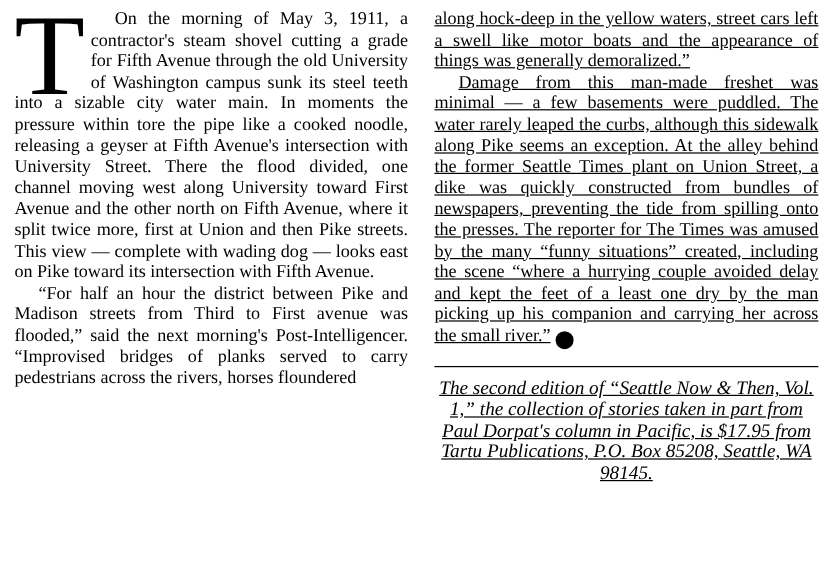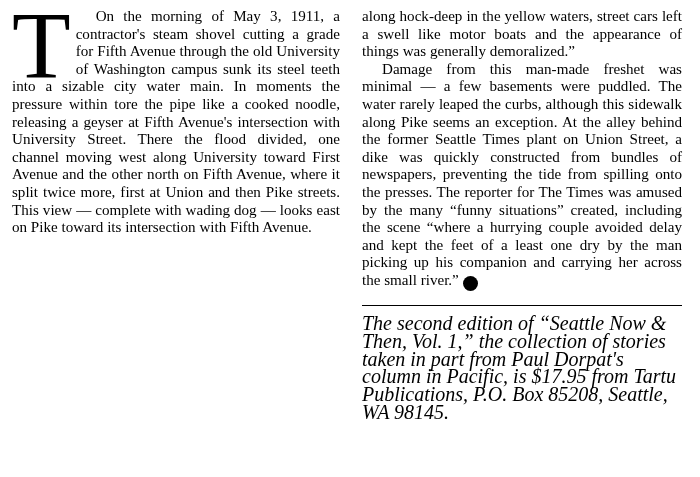--- a/index.html
+++ b/index.html
@@ -24,21 +24,21 @@
   .columns {
     display: flex;
     gap: 22px;
     height: 100%;
   }
   .col {
     width: 320px;
     position: relative;
   }
   .col.left { width: 328px; }
-  .col.right { width: 320px; }
+  .col.right { width: 320px; text-decoration: underline; }
 
   .body-text {
     font-family: "Liberation Serif", serif;
     font-size: 15.1px;
     line-height: 17.6px;
     text-align: justify;
     text-justify: inter-word;
     margin: 0;
     hyphens: manual;
   }
@@ -64,23 +64,23 @@
   .rule {
     border: 0;
     border-top: 1.5px solid #000;
     margin: 14px 0 9px 0;
     width: 100%;
   }
 
   .colophon {
     font-family: "Liberation Serif", serif;
     font-style: italic;
-    font-size: 20px;
+    font-size: 16px;
     line-height: 17.8px;
-    text-align: left;
+    text-align: center;
     margin: 0;
   }
 
   .endmark {
     display: inline-block;
     width: 15px;
     height: 15px;
     border-radius: 50%;
     background: #000;
     color: #fff;
@@ -95,20 +95,21 @@
 </style>
 </head>
 <body>
 
 <div class="page">
   <div class="columns">
 
     <div class="col left">
       <p class="body-text first-para"><span class="dropcap">T</span></p>
       <p class="body-text">On the morning of May 3, 1911, a contractor's steam shovel cutting a grade for Fifth Avenue through the old University of Washington campus sunk its steel teeth into a sizable city water main. In moments the pressure within tore the pipe like a cooked noodle, releasing a geyser at Fifth Avenue's intersection with University Street. There the flood divided, one channel moving west along University toward First Avenue and the other north on Fifth Avenue, where it split twice more, first at Union and then Pike streets. This view — complete with wading dog — looks east on Pike toward its intersection with Fifth Avenue.</p>
+      <p class="body-text">“For half an hour the district between Pike and Madison streets from Third to First avenue was flooded,” said the next morning's Post-Intelligencer. “Improvised bridges of planks served to carry pedestrians across the rivers, horses floundered</p>
     </div>
 
     <div class="col right">
       <p class="body-text first-para">along hock-deep in the yellow waters, street cars left a swell like motor boats and the appearance of things was generally demoralized.”</p>
       <p class="body-text"><span>Damage from this man-made freshet was minimal — a few basements were puddled. The water rarely leaped the curbs, although this sidewalk along Pike seems an exception. At the alley behind the former Seattle Times plant on Union Street, a dike was quickly constructed from bundles of newspapers, preventing the tide from spilling onto the presses. The reporter for The Times was amused by the many “funny situations” created, including the scene “where a hurrying couple avoided delay and kept the feet of a least one dry by the man picking up his companion and carrying her across the small river.”</span><span class="endmark">P</span></p>
       <hr class="rule">
       <p class="colophon">The second edition of “Seattle Now &amp; Then, Vol. 1,” the collection of stories taken in part from Paul Dorpat's column in Pacific, is $17.95 from Tartu Publications, P.O. Box 85208, Seattle, WA 98145.</p>
     </div>
 
   </div>

